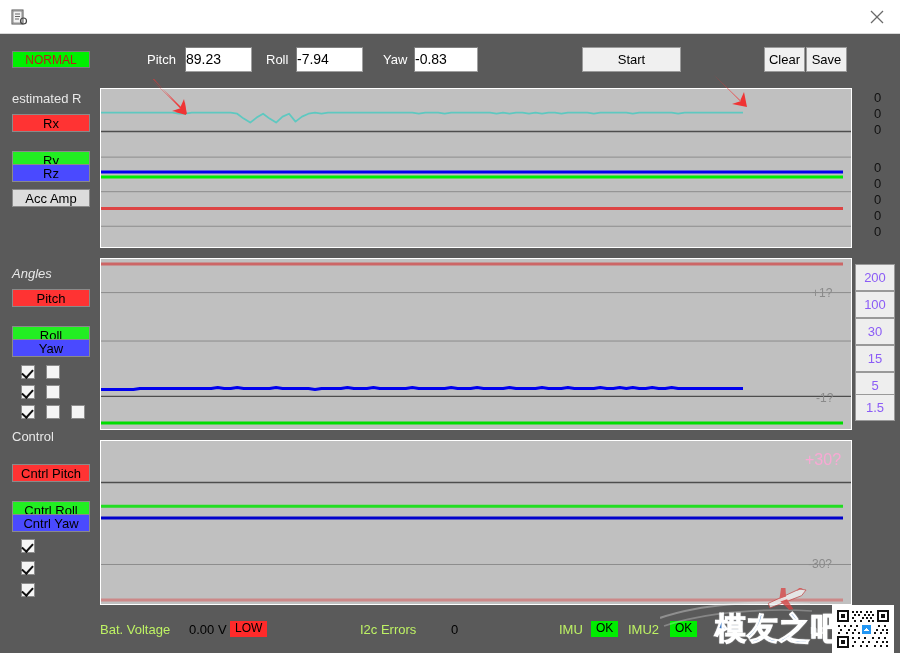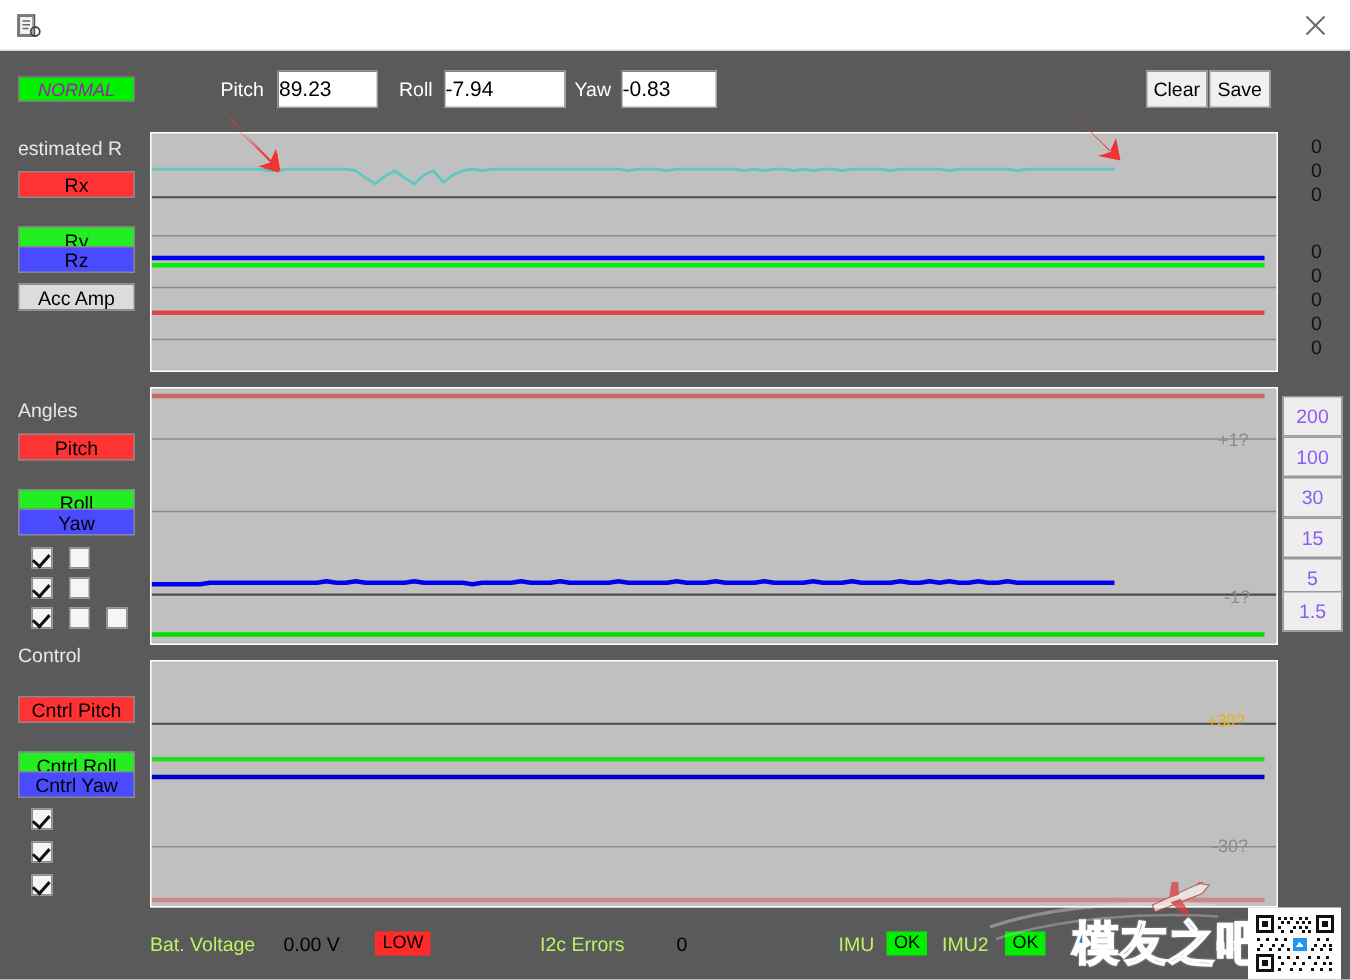--- a/index.html
+++ b/index.html
@@ -59,27 +59,26 @@
   .topbar {
     position: absolute;
     left: 0; top: 33px;
     width: 900px; height: 53px;
   }
   .status-badge {
     position: absolute;
     left: 12px; top: 18px;
     width: 78px; height: 17px;
     background: #00f000;
-    color: #a21caf;
+    color: #b91c1c;
     font-size: 12px;
     line-height: 17px;
     text-align: center;
     border: 1px solid #7d7d7d;
     box-sizing: border-box;
-    font-style: italic;
   }
   .field-label {
     position: absolute;
     color: #ffffff;
     font-size: 13px;
     top: 19px;
   }
   .field-box {
     position: absolute;
     top: 14px;
@@ -254,38 +253,39 @@
     </div>
   </div>
 
   <div class="topbar">
     <div class="status-badge">NORMAL</div>
 
     <div class="field-label" style="left:147px;">Pitch</div>
     <div class="field-box" style="left:185px; width:67px;">89.23</div>
 
     <div class="field-label" style="left:266px;">Roll</div>
-    <div class="field-box" style="left:296px; width:81px;">-7.94</div>
+    <div class="field-box" style="left:296px; width:67px;">-7.94</div>
 
     <div class="field-label" style="left:383px;">Yaw</div>
     <div class="field-box" style="left:414px; width:64px;">-0.83</div>
 
+    <div class="btn" style="left:582px; top:14px; width:99px; height:25px; line-height:23px;">Start</div>
 
     <div class="btn" style="left:764px; top:14px; width:41px; height:25px; line-height:23px;">Clear</div>
     <div class="btn" style="left:806px; top:14px; width:41px; height:25px; line-height:23px;">Save</div>
   </div>
 
   <div class="side-label" style="left:12px; top:91px;text-align:right;">estimated R</div>
 
   <div class="legend-btn legend-red" style="top:114px;">Rx</div>
   <div class="legend-btn legend-green" style="top:139px;">Ry</div>
   <div class="legend-btn legend-blue" style="top:164px;">Rz</div>
   <div class="legend-btn legend-grey" style="top:189px;">Acc Amp</div>
 
-  <div class="side-label" style="left:12px; top:266px;">Angles</div>
+  <div class="side-label" style="left:12px; top:266px;font-style:italic;">Angles</div>
 
   <div class="legend-btn legend-red" style="top:289px;">Pitch</div>
   <div class="legend-btn legend-green" style="top:314px;">Roll</div>
   <div class="legend-btn legend-blue" style="top:339px;">Yaw</div>
 
   <div class="cb checked" style="left:21px; top:365px;"></div>
   <div class="cb" style="left:46px; top:365px;"></div>
   <div class="cb checked" style="left:21px; top:385px;"></div>
   <div class="cb" style="left:46px; top:385px;"></div>
   <div class="cb checked" style="left:21px; top:405px;"></div>
@@ -332,21 +332,21 @@
         <line x1="0" x2="750" y1="123.48484848484848" y2="123.48484848484848" stroke="#8c8c8c" stroke-width="1"></line>
         <line x1="0" x2="742" y1="65.2" y2="65.2" stroke="#22dd22" stroke-width="3"></line>
         <line x1="0" x2="742" y1="77.05454545454545" y2="77.05454545454545" stroke="#0000cc" stroke-width="3"></line>
         <line x1="0" x2="742" y1="159.04848484848483" y2="159.04848484848483" stroke="#cc8888" stroke-width="3"></line>
       </svg>
   </div>
 
   <div style="position:absolute; left:812px; top:286px; color:#8a8a8a; font-size:12px;">+1?</div>
   <div style="position:absolute; left:816px; top:391px; color:#8a8a8a; font-size:12px;">-1?</div>
 
-  <div style="position:absolute; left:805px; top:475px; color:#eab308; font-size:11px;">+30?</div>
+  <div style="position:absolute; left:805px; top:451px; color:#f9a8d4; font-size:16px;">+30?</div>
   <div style="position:absolute; left:808px; top:557px; color:#8a8a8a; font-size:12px;">-30?</div>
 
   <div class="axis-num" style="top:91px;">0</div>
   <div class="axis-num" style="top:107px;">0</div>
   <div class="axis-num" style="top:123px;">0</div>
 
   <div class="axis-num" style="top:161px;">0</div>
   <div class="axis-num" style="top:177px;">0</div>
   <div class="axis-num" style="top:193px;">0</div>
   <div class="axis-num" style="top:209px;">0</div>
@@ -354,21 +354,21 @@
 
   <div class="scale-btn" style="top:264px;">200</div>
   <div class="scale-btn" style="top:291px;">100</div>
   <div class="scale-btn" style="top:318px;">30</div>
   <div class="scale-btn" style="top:345px;">15</div>
   <div class="scale-btn" style="top:372px;">5</div>
   <div class="scale-btn" style="top:394px;">1.5</div>
 
   <div class="status-item" style="left:100px;">Bat. Voltage</div>
   <div class="status-val" style="left:189px;">0.00 V</div>
-  <div class="chip chip-red" style="left:250px;">LOW</div>
+  <div class="chip chip-red" style="left:230px;">LOW</div>
 
   <div class="status-item" style="left:360px;">I2c Errors</div>
   <div class="status-val" style="left:451px;">0</div>
 
   <div class="status-item" style="left:559px;">IMU</div>
   <div class="chip chip-green" style="left:591px;">OK</div>
 
   <div class="status-item" style="left:628px;">IMU2</div>
   <div class="chip chip-green" style="left:670px;">OK</div>
 

